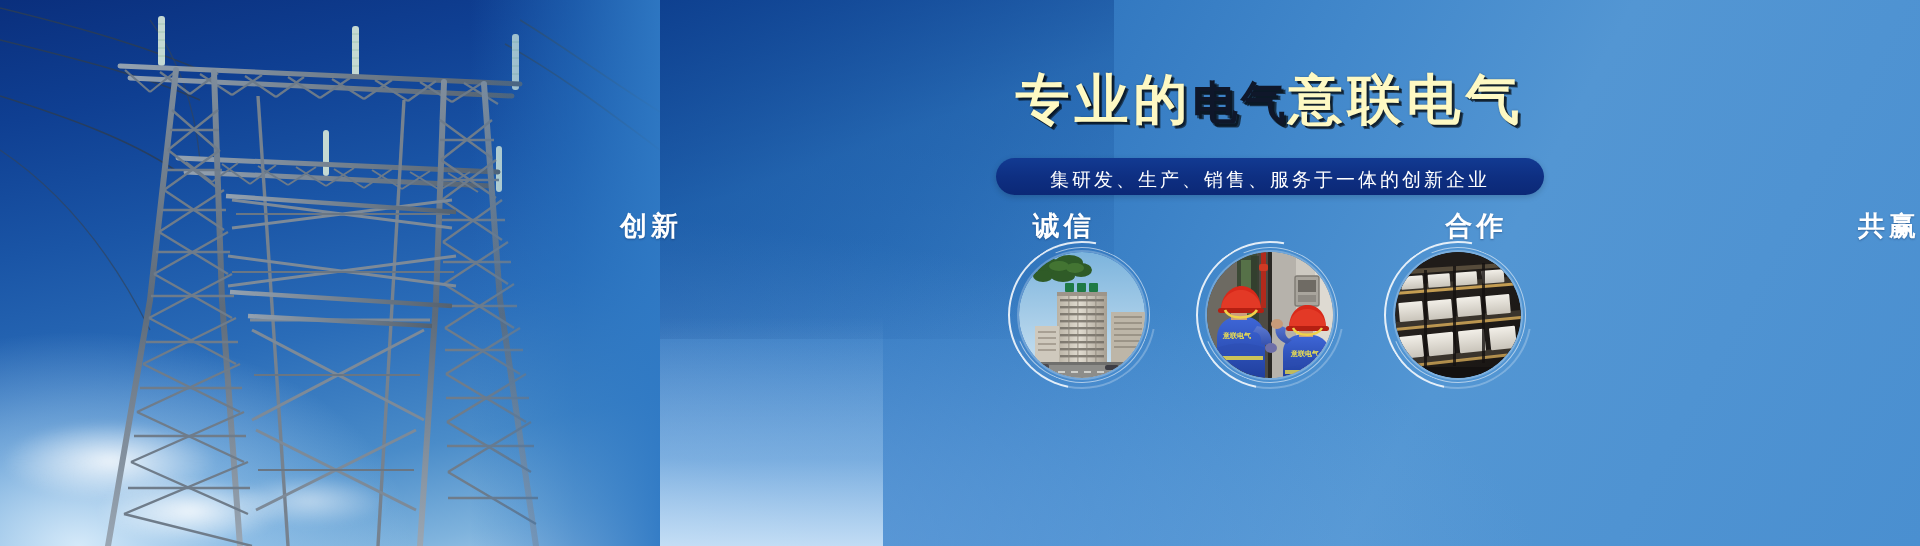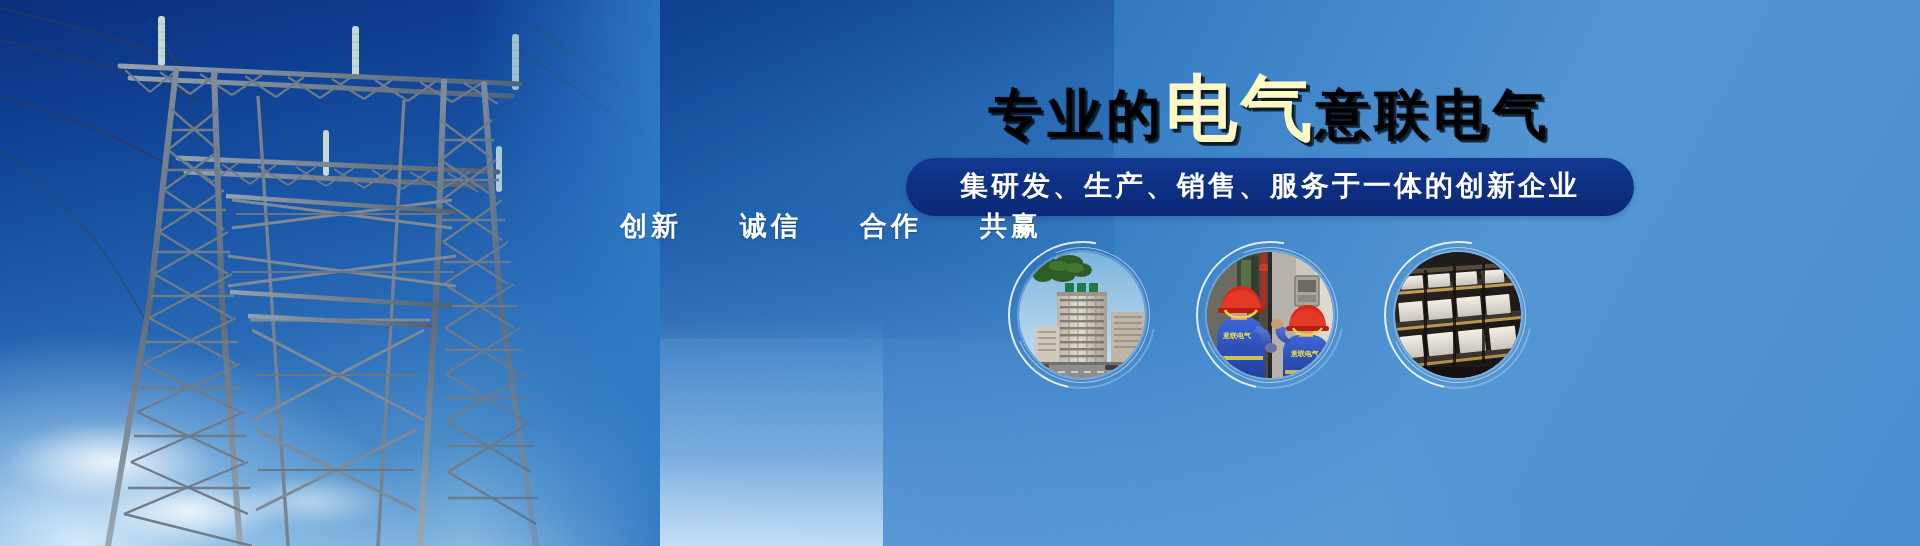--- a/index.html
+++ b/index.html
@@ -70,57 +70,57 @@
   .headline {
     position:absolute; left:0; top:72px; width:1300px;
     text-align:center;
     white-space:nowrap;
     font-size:54px;
     font-weight:bold;
     letter-spacing:5px;
     line-height:1;
   }
   .headline .hl-white {
-    color:#000000;
+    color:#fef9c3;
     text-shadow:
       3px 3px 0 rgba(0,0,0,.55),
       2px 2px 0 rgba(0,0,0,.45),
       0 0 2px rgba(0,0,0,.3);
   }
   .headline .hl-red {
-    color:#fef9c3;
-    font-size:72px;
+    color:#0f172a;
+    font-size:45px;
     letter-spacing:3px;
     text-shadow:
       4px 4px 0 rgba(0,0,0,.62),
       2px 3px 0 rgba(0,0,0,.5);
   }
 
   
   .pill-wrap {
     position:absolute; left:0; top:158px; width:1300px;
     display:flex; justify-content:center;
   }
   .pill {
     display:inline-block;
     background:linear-gradient(180deg,#123a92 0%, #0e2f82 50%, #0b2876 100%);
     border-radius:999px;
-    padding:9px 54px 11px 54px;
+    padding:9px 54px 2px 54px;
     color:#ffffff;
-    font-size:28px;
+    font-size:19px;
     letter-spacing:3px;
-    font-weight:bold;
+    font-weight:normal;
     white-space:nowrap;
     box-shadow:0 2px 6px rgba(0,0,0,.18);
   }
 
   
   .keywords {
     position:absolute; left:0; top:208px; width:1300px;
-    display:flex; justify-content:flex-start; align-items:center;
+    display:flex; justify-content:space-between; align-items:center;
     gap:58px;
   }
   .keyword {
     color:#ffffff;
     font-size:27px;
     font-weight:bold;
     letter-spacing:4px;
     text-shadow:0 1px 2px rgba(0,20,60,.35);
   }
 

